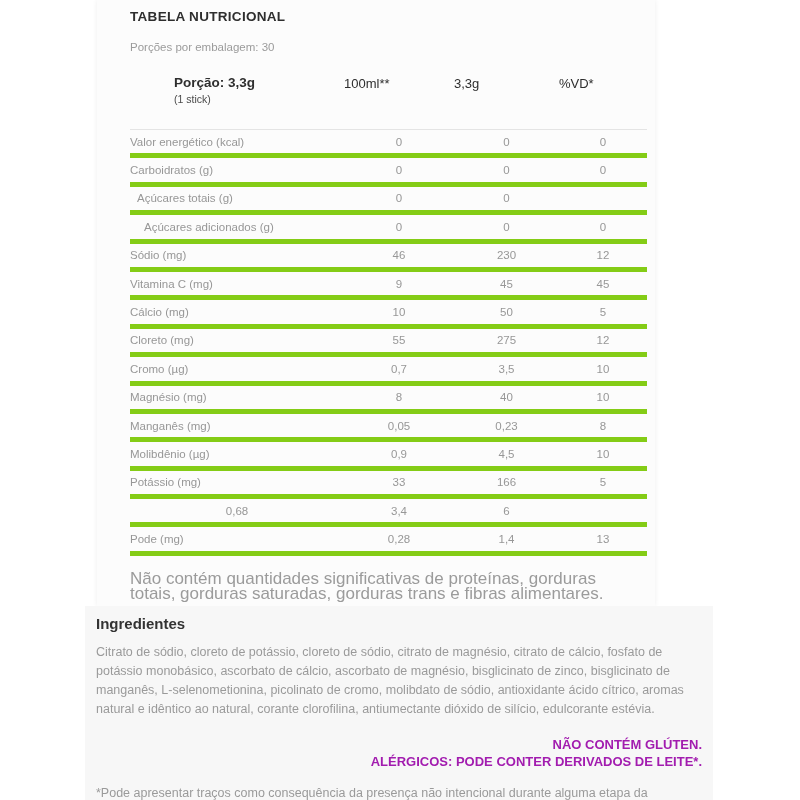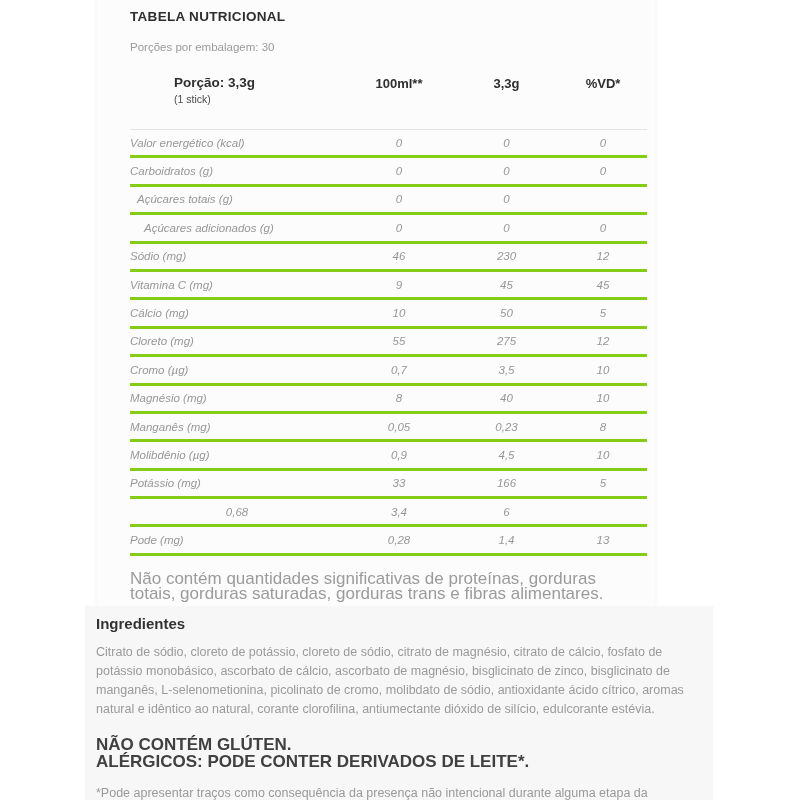--- a/index.html
+++ b/index.html
@@ -23,29 +23,29 @@
   }
   .nt-grid {
     display: grid;
     grid-template-columns: 1fr 110px 105px 88px;
     align-items: start;
   }
   .nt-header { margin-top: 22px; margin-left: 44px; }
   .nt-portion-title { font-size: 13.5px; font-weight: bold; color: #2e2e2e; }
   .nt-portion-sub { font-size: 10.5px; color: #4a4a4a; margin-top: 3px; }
   .nt-col-header {
-    font-size: 13px; font-weight: bold; color: #2e2e2e; text-align: center;
+    font-size: 13px; font-weight: normal; color: #2e2e2e; text-align: left;
     padding-top: 1px;
   }
   .nt-body { margin-top: 24px; border-top: 1px solid #e4e4e4; }
   .nt-row {
     display: grid;
     grid-template-columns: 1fr 110px 105px 88px;
-    border-bottom: 3px solid #84cc16;
-    height: 28.4px; align-items: center; font-style: italic;
+    border-bottom: 5px solid #84cc16;
+    height: 28.4px; align-items: center;
   }
   .nt-row .cell-label { font-size: 11.5px; color: #979797; }
   .nt-row .cell-val  { font-size: 11.5px; color: #979797; text-align: center; }
   .nt-note {
     font-size: 17px; color: #9b9b9b; line-height: 15px;
     margin-top: 15px; padding-right: 4px;
   }
   .nt-footnotes { margin-top: 14px; }
   .nt-footnote { font-size: 11px; color: #9b9b9b; line-height: 15px; }
 
@@ -56,21 +56,21 @@
     background: #f7f7f7;
     padding: 9px 11px 0 11px;
   }
   .ing-title { font-size: 15px; font-weight: bold; color: #333333; }
   .ing-body {
     font-size: 12.5px; color: #9a9a9a; line-height: 19px;
     margin-top: 11px;
   }
   .ing-warnings { margin-top: 17px; }
   .ing-warning {
-    font-size: 17px; font-weight: bold; color: #404040; line-height: 17px;
+    font-size: 13px; font-weight: bold; color: #a21caf; line-height: 17px; text-align: right;
   }
   .ing-trace {
     font-size: 12.5px; color: #9a9a9a; line-height: 18px; margin-top: 14px;
   }
 </style>
 </head>
 <body>
 
 <div class="nutrition-card">
   <div class="nt-title">TABELA NUTRICIONAL</div>

